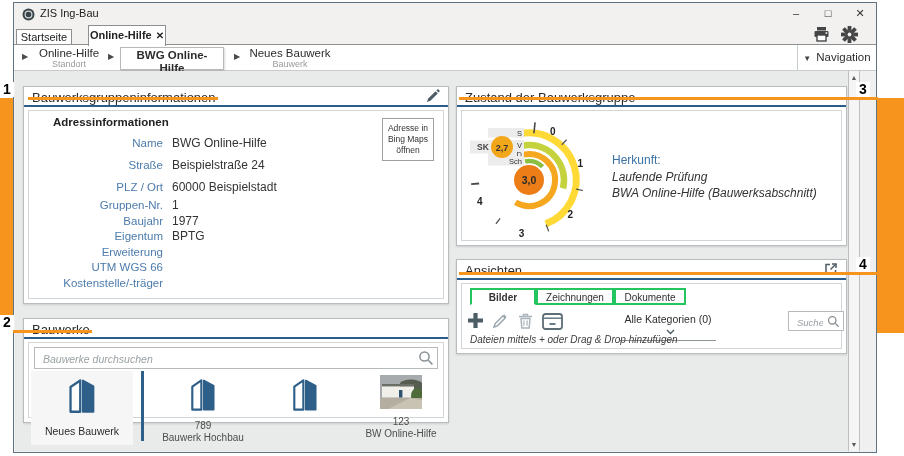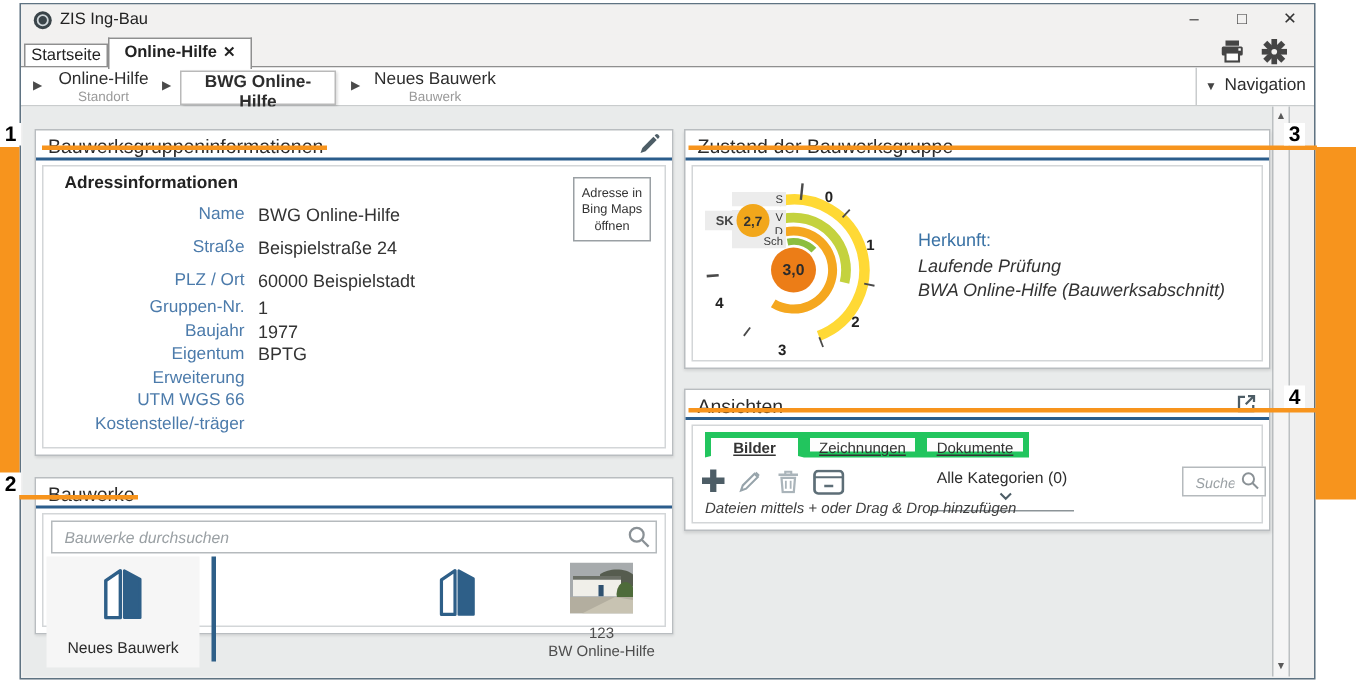--- a/index.html
+++ b/index.html
@@ -8,21 +8,21 @@
   .window{position:absolute;left:13px;top:2px;width:864px;height:451px;border:1px solid #5f7382;background:#f0f0f0;box-sizing:border-box;}
   
   .titlebar{position:absolute;left:0;top:0;right:0;height:20px;background:#f2f1f0;}
   .app-icon{position:absolute;left:8px;top:4px;}
   .app-title{position:absolute;left:26px;top:4px;font-size:11px;color:#222;}
   .winbtn{position:absolute;top:2px;width:16px;height:16px;text-align:center;font-size:11px;color:#333;line-height:16px;cursor:default;}
   
   .tabrow{position:absolute;left:0;top:20px;right:0;height:22px;background:#f2f1f0;border-bottom:1px solid #8f8f8f;box-sizing:border-box;}
   .tab{position:absolute;box-sizing:border-box;border:1px solid #8f8f8f;background:#fff;font-size:11px;color:#222;text-align:center;}
   .tab.t1{left:2px;top:6px;width:56px;height:16px;line-height:15px;}
-  .tab.t2{left:58px;top:2px;width:96px;height:21px;line-height:19px;border-bottom:none;font-weight:bold;background:#fff;z-index:2;}
+  .tab.t2{left:74px;top:2px;width:78px;height:21px;line-height:19px;border-bottom:none;font-weight:bold;background:#fff;z-index:2;}
   .tab .x{font-weight:bold;margin-left:4px;font-size:10px;}
   .hdr-icon{position:absolute;top:3px;}
   
   .crumbbar{position:absolute;left:0;top:42px;right:0;height:26px;background:#fff;border-bottom:1px solid #c9cccd;box-sizing:border-box;}
   .crumb-arrow{position:absolute;top:7px;font-size:8px;color:#4a4a4a;}
   .crumb{position:absolute;top:2px;text-align:center;}
   .crumb .ct{font-size:11.5px;color:#2d2d2d;line-height:13px;}
   .crumb .cs{font-size:9px;color:#9a9a9a;line-height:9px;}
   .crumb.active{border:1px solid #b9b9b9;background:#fff;box-shadow:1px 1px 2px rgba(0,0,0,.15);padding:1px 8px;height:19px;}
   .crumb.active .ct{font-weight:bold;}
@@ -32,21 +32,21 @@
   .content{position:absolute;left:1px;top:68px;width:835px;bottom:1px;background:#e9ebeb;}
   .scrollbar{position:absolute;right:16px;top:68px;bottom:1px;width:12px;background:#f5f5f5;border-left:1px solid #bcc0c2;border-right:1px solid #bcc0c2;box-sizing:border-box;}
   .scrollbar .sa{position:absolute;left:0;right:0;text-align:center;font-size:7px;color:#5a5a5a;}
   
   .panel{position:absolute;background:#fff;border:1px solid #b9bdc0;box-shadow:0 1px 2px rgba(0,0,0,.12);box-sizing:border-box;}
   .ptitle{position:absolute;left:8px;top:3px;font-size:13px;color:#2b2b2b;}
   .psep{position:absolute;left:0;top:18px;right:0;height:2px;background:#2b5d8c;}
   .pbody{position:absolute;left:4px;right:4px;top:23px;bottom:4px;border:1px solid #d3d6d8;background:#fff;}
   .picon{position:absolute;top:2px;right:8px;}
   
-  .sect{font-size:11.5px;font-weight:bold;color:#222;margin:5px 0 4px 14px;}
+  .sect{font-size:11.5px;font-weight:bold;color:#222;margin:5px 0 4px 24px;}
   .frow{display:flex;}
   .frow.addr{height:22px;line-height:22px;}
   .frow.extra{height:15.5px;line-height:15.5px;}
   .flabel{width:134px;text-align:right;color:#4c7bab;font-size:11.5px;flex:none;}
   .fvalue{margin-left:9px;color:#333;font-size:12px;}
   .bingbtn{position:absolute;right:9px;top:7px;width:52px;border:1px solid #9aa0a4;background:#fff;font-size:8.5px;line-height:1.3;text-align:center;color:#333;padding:4px 2px;font-family:inherit;}
   
   .searchwrap{position:absolute;border:1px solid #b5babd;background:#fff;}
   .searchwrap input{position:absolute;left:6px;top:0;right:20px;bottom:0;border:none;outline:none;font-size:10.5px;font-family:inherit;color:#333;background:transparent;width:calc(100% - 28px);height:100%;}
   .searchwrap input::placeholder{font-style:italic;color:#9aa0a4;}
@@ -58,21 +58,21 @@
   .tile.sel .tlabel{color:#2b2b2b;font-size:10.5px;margin-top:6px;}
   .tdivider{position:absolute;width:3px;background:#2e5f88;}
   .bicon{margin-top:4px;}
   
   .herkunft{position:absolute;left:150px;top:42px;font-size:12px;}
   .hk-label{color:#3a72a5;margin-bottom:2px;}
   .hk-line{font-style:italic;color:#333;line-height:16px;}
   #gauge-svg{position:absolute;left:2px;top:0;}
   #gauge-svg text{font-family:inherit;}
   
-  .vtab{position:absolute;top:4px;height:17px;box-sizing:border-box;border:4px solid #22c55e;background:#fdfdfd;font-size:10px;color:#333;text-align:center;line-height:15px;text-decoration:underline;}
+  .vtab{position:absolute;top:4px;height:17px;box-sizing:border-box;border:2px solid #22c55e;background:#fdfdfd;font-size:10px;color:#333;text-align:center;line-height:15px;}
   .vtab.active{background:#fff;border-bottom:1px solid #fff;font-weight:bold;z-index:2;}
   .tbicon{position:absolute;top:27px;cursor:pointer;}
   .dropdown{position:absolute;left:158px;top:29px;width:96px;text-align:center;font-size:10.5px;color:#2d2d2d;border-bottom:1px solid #8c9498;padding-bottom:3px;}
   .hint{position:absolute;left:8px;top:50px;font-size:10px;font-style:italic;color:#3d3d3d;}
   
   .ann-bar{position:absolute;background:#f7941d;z-index:30;}
   .ann-line{position:absolute;height:3px;background:#f7941d;z-index:40;}
   .ann-num{position:absolute;z-index:50;font-size:14px;font-weight:bold;color:#000;background:#fff;width:14px;height:15px;line-height:15px;text-align:center;}
   .strip-right{position:absolute;top:68px;bottom:1px;right:1px;width:15px;background:#f0f0f0;}
 </style>
@@ -220,20 +220,27 @@
           </span>
         </div>
         <div class="tile sel" style="left:2px;width:102px;">
           <svg class="bicon" width="30" height="40" viewBox="0 0 34 44">
               <polygon points="4,13 4,41 15,41 15,5.5" fill="#fff" stroke="#2e5f88" stroke-width="2.6" stroke-linejoin="round"></polygon>
               <polygon points="18,5.5 18,41 30,41 30,12" fill="#2e5f88" stroke="#2e5f88" stroke-width="2" stroke-linejoin="round"></polygon>
             </svg>
           <div class="tlabel">Neues Bauwerk</div>
         </div>
         <div class="tdivider" style="left:112px;top:28px;height:70px;"></div>
+        <div class="tile" style="left:124px;width:100px;">
+          <svg class="bicon" width="28" height="38" viewBox="0 0 34 44">
+              <polygon points="4,13 4,41 15,41 15,5.5" fill="#fff" stroke="#2e5f88" stroke-width="2.6" stroke-linejoin="round"></polygon>
+              <polygon points="18,5.5 18,41 30,41 30,12" fill="#2e5f88" stroke="#2e5f88" stroke-width="2" stroke-linejoin="round"></polygon>
+            </svg>
+          <div class="tlabel"><span>789</span><br><span>Bauwerk Hochbau</span></div>
+        </div>
         <div class="tile" style="left:224px;width:104px;">
           <svg class="bicon" width="28" height="38" viewBox="0 0 34 44">
               <polygon points="4,13 4,41 15,41 15,5.5" fill="#fff" stroke="#2e5f88" stroke-width="2.6" stroke-linejoin="round"></polygon>
               <polygon points="18,5.5 18,41 30,41 30,12" fill="#2e5f88" stroke="#2e5f88" stroke-width="2" stroke-linejoin="round"></polygon>
             </svg>
         </div>
         <div class="tile" style="left:328px;width:88px;">
           <svg class="bicon" width="42" height="34" viewBox="0 0 42 34">
             <rect width="42" height="34" fill="#a7abad"></rect>
             <path d="M20,8 C26,3 38,4 42,8 L42,16 L20,13 Z" fill="#565c4f"></path>

